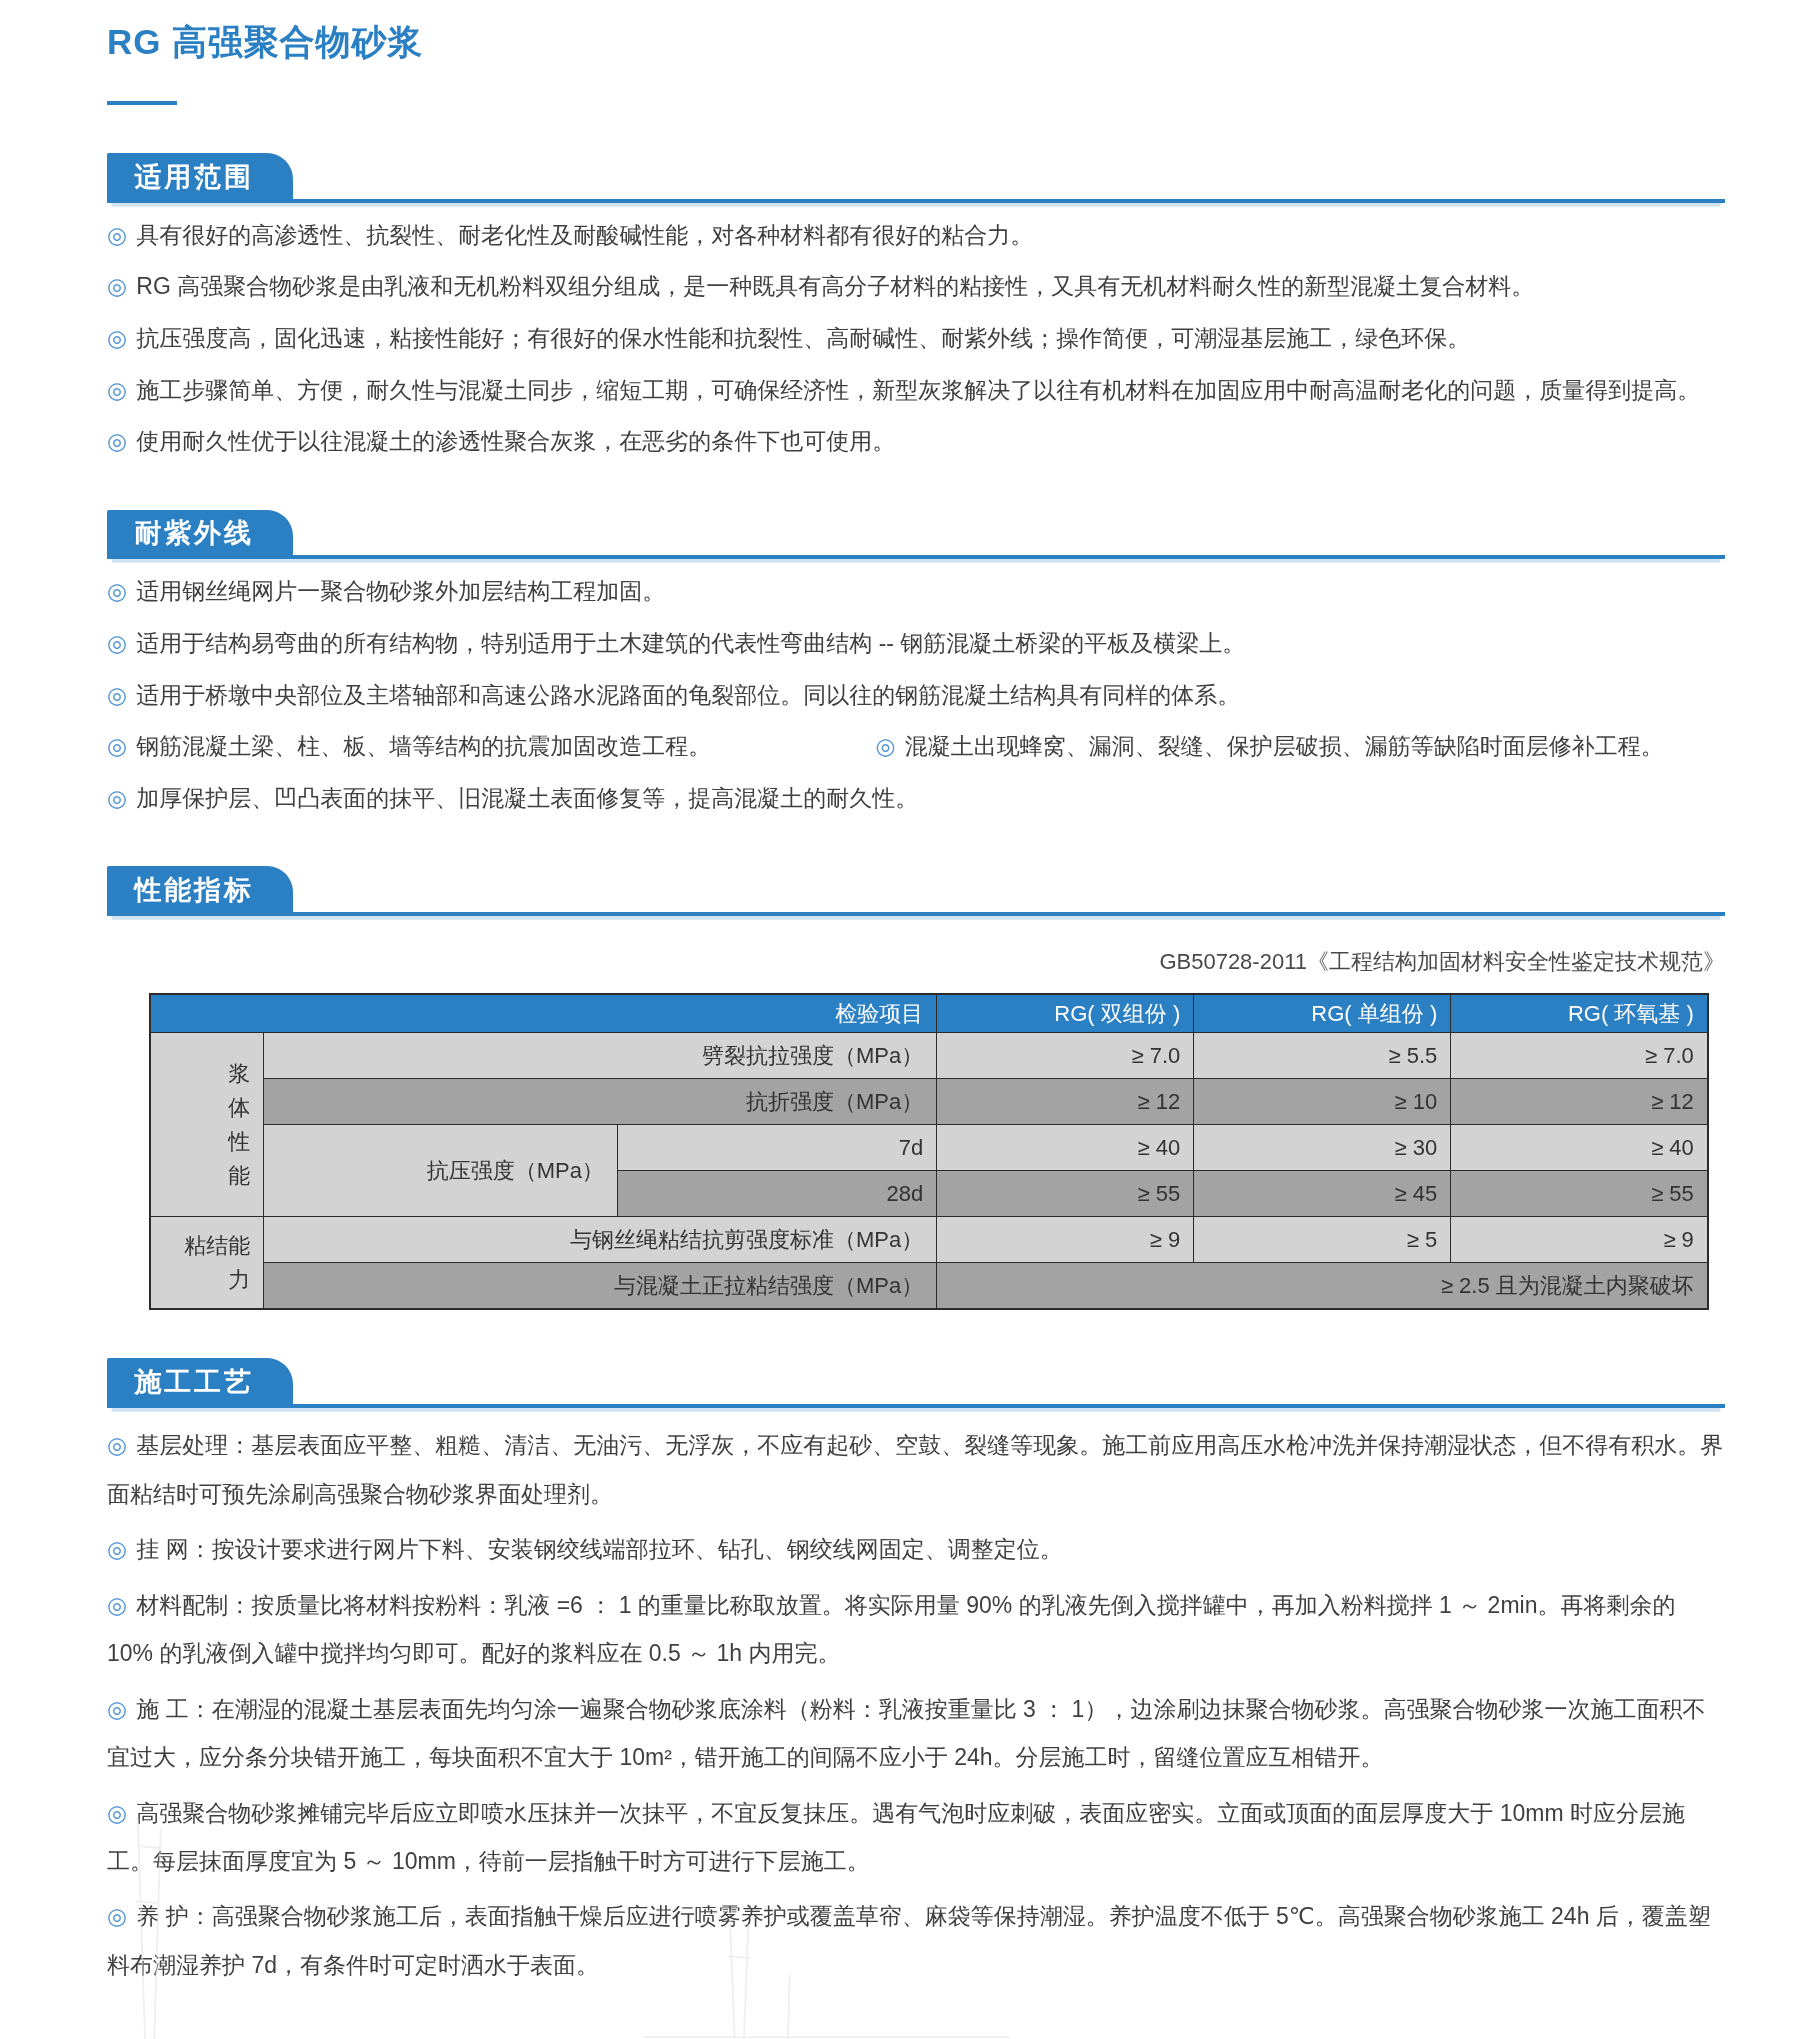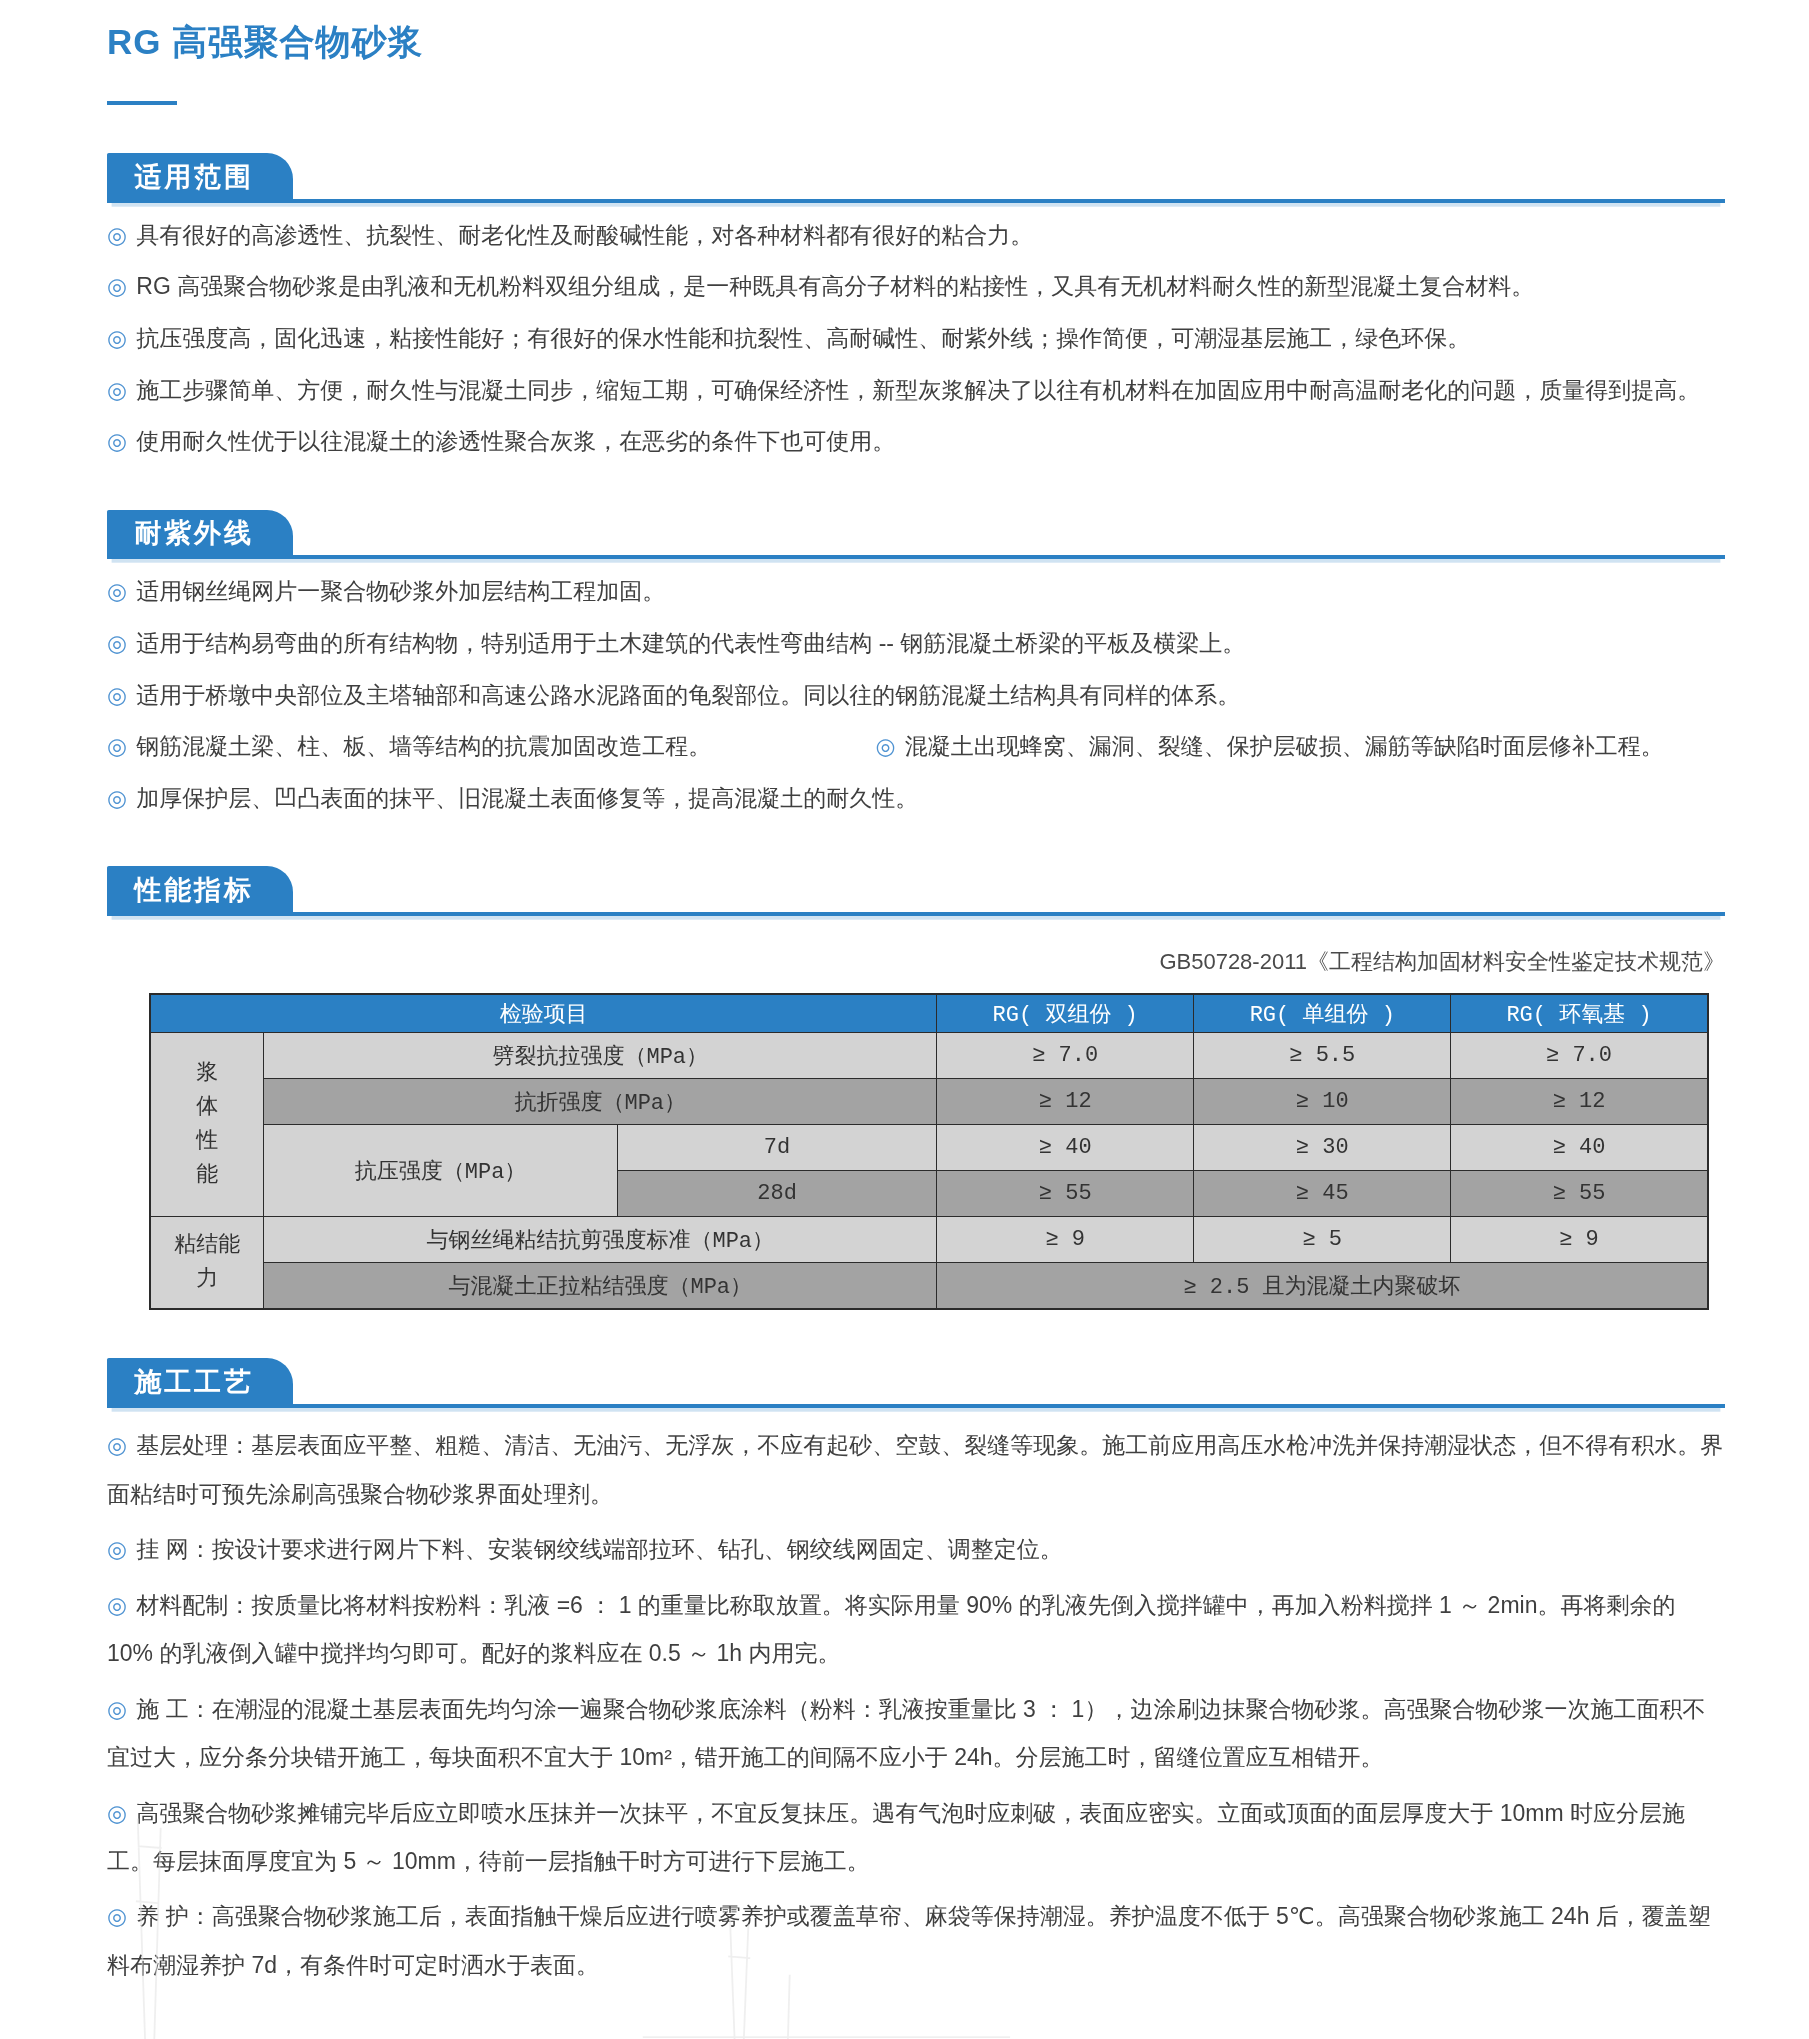--- a/index.html
+++ b/index.html
@@ -66,24 +66,23 @@
     border-collapse:collapse;
     width:96.4%;
     margin-left:2.6%;
     table-layout:fixed;
     border:2.8px solid #2b2b2b;
     font-size:22px;
     color:#333333;
   }
   table.perf th, table.perf td{
     border:1.8px solid #2b2b2b;
-    text-align:center;
-    padding:0 21px;
+    text-align:right;
+    padding:0 13px;
     height:45px;
-    font-family:Liberation Mono, monospace;
   }
   table.perf thead th{
     background:#2b80c4;
     color:#ffffff;
     font-weight:normal;
     height:37px;
   }
   td.grp{
     background:#d3d3d3;
     white-space:pre-line;

